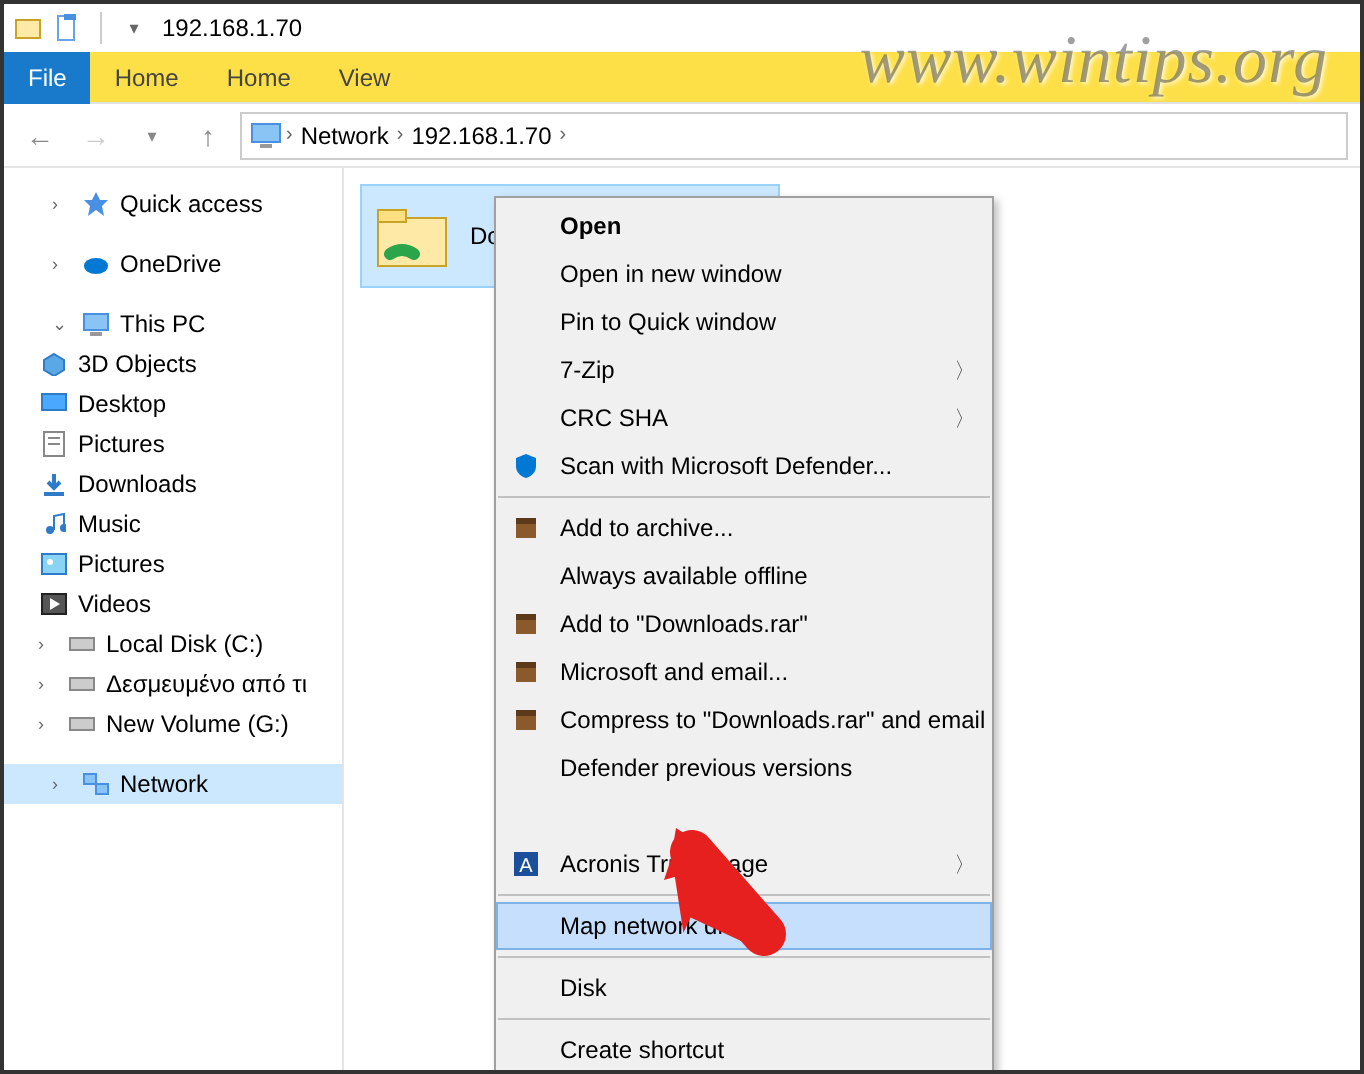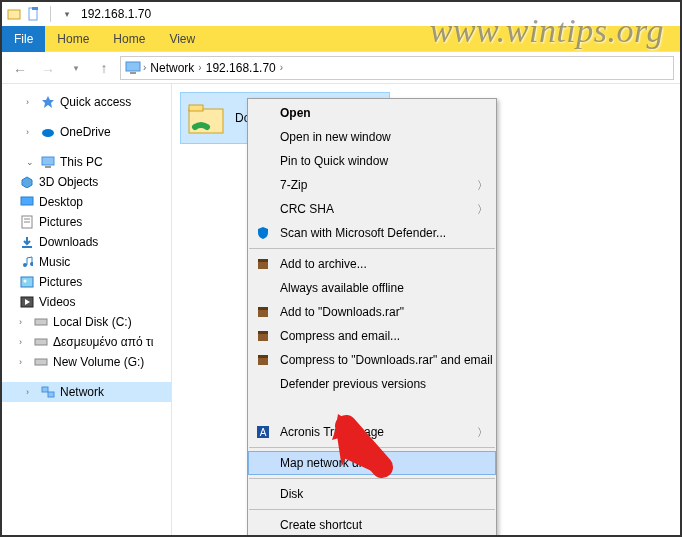--- a/index.html
+++ b/index.html
@@ -316,21 +316,21 @@
       </span>
       <span class="ctx-label">Add to "Downloads.rar"</span>
     </div>
   <div class="ctx-item">
       <span class="ctx-icon">
         <svg width="14" height="14">
           <rect x="2" y="4" width="10" height="8" fill="#8b5a2b"></rect>
           <rect x="2" y="2" width="10" height="3" fill="#5a3a1b"></rect>
         </svg>
       </span>
-      <span class="ctx-label">Compress and email...</span>
+      <span class="ctx-label">Microsoft and email...</span>
     </div>
   <div class="ctx-item">
       <span class="ctx-icon">
         <svg width="14" height="14">
           <rect x="2" y="4" width="10" height="8" fill="#8b5a2b"></rect>
           <rect x="2" y="2" width="10" height="3" fill="#5a3a1b"></rect>
         </svg>
       </span>
       <span class="ctx-label">Compress to "Downloads.rar" and email</span>
     </div>

